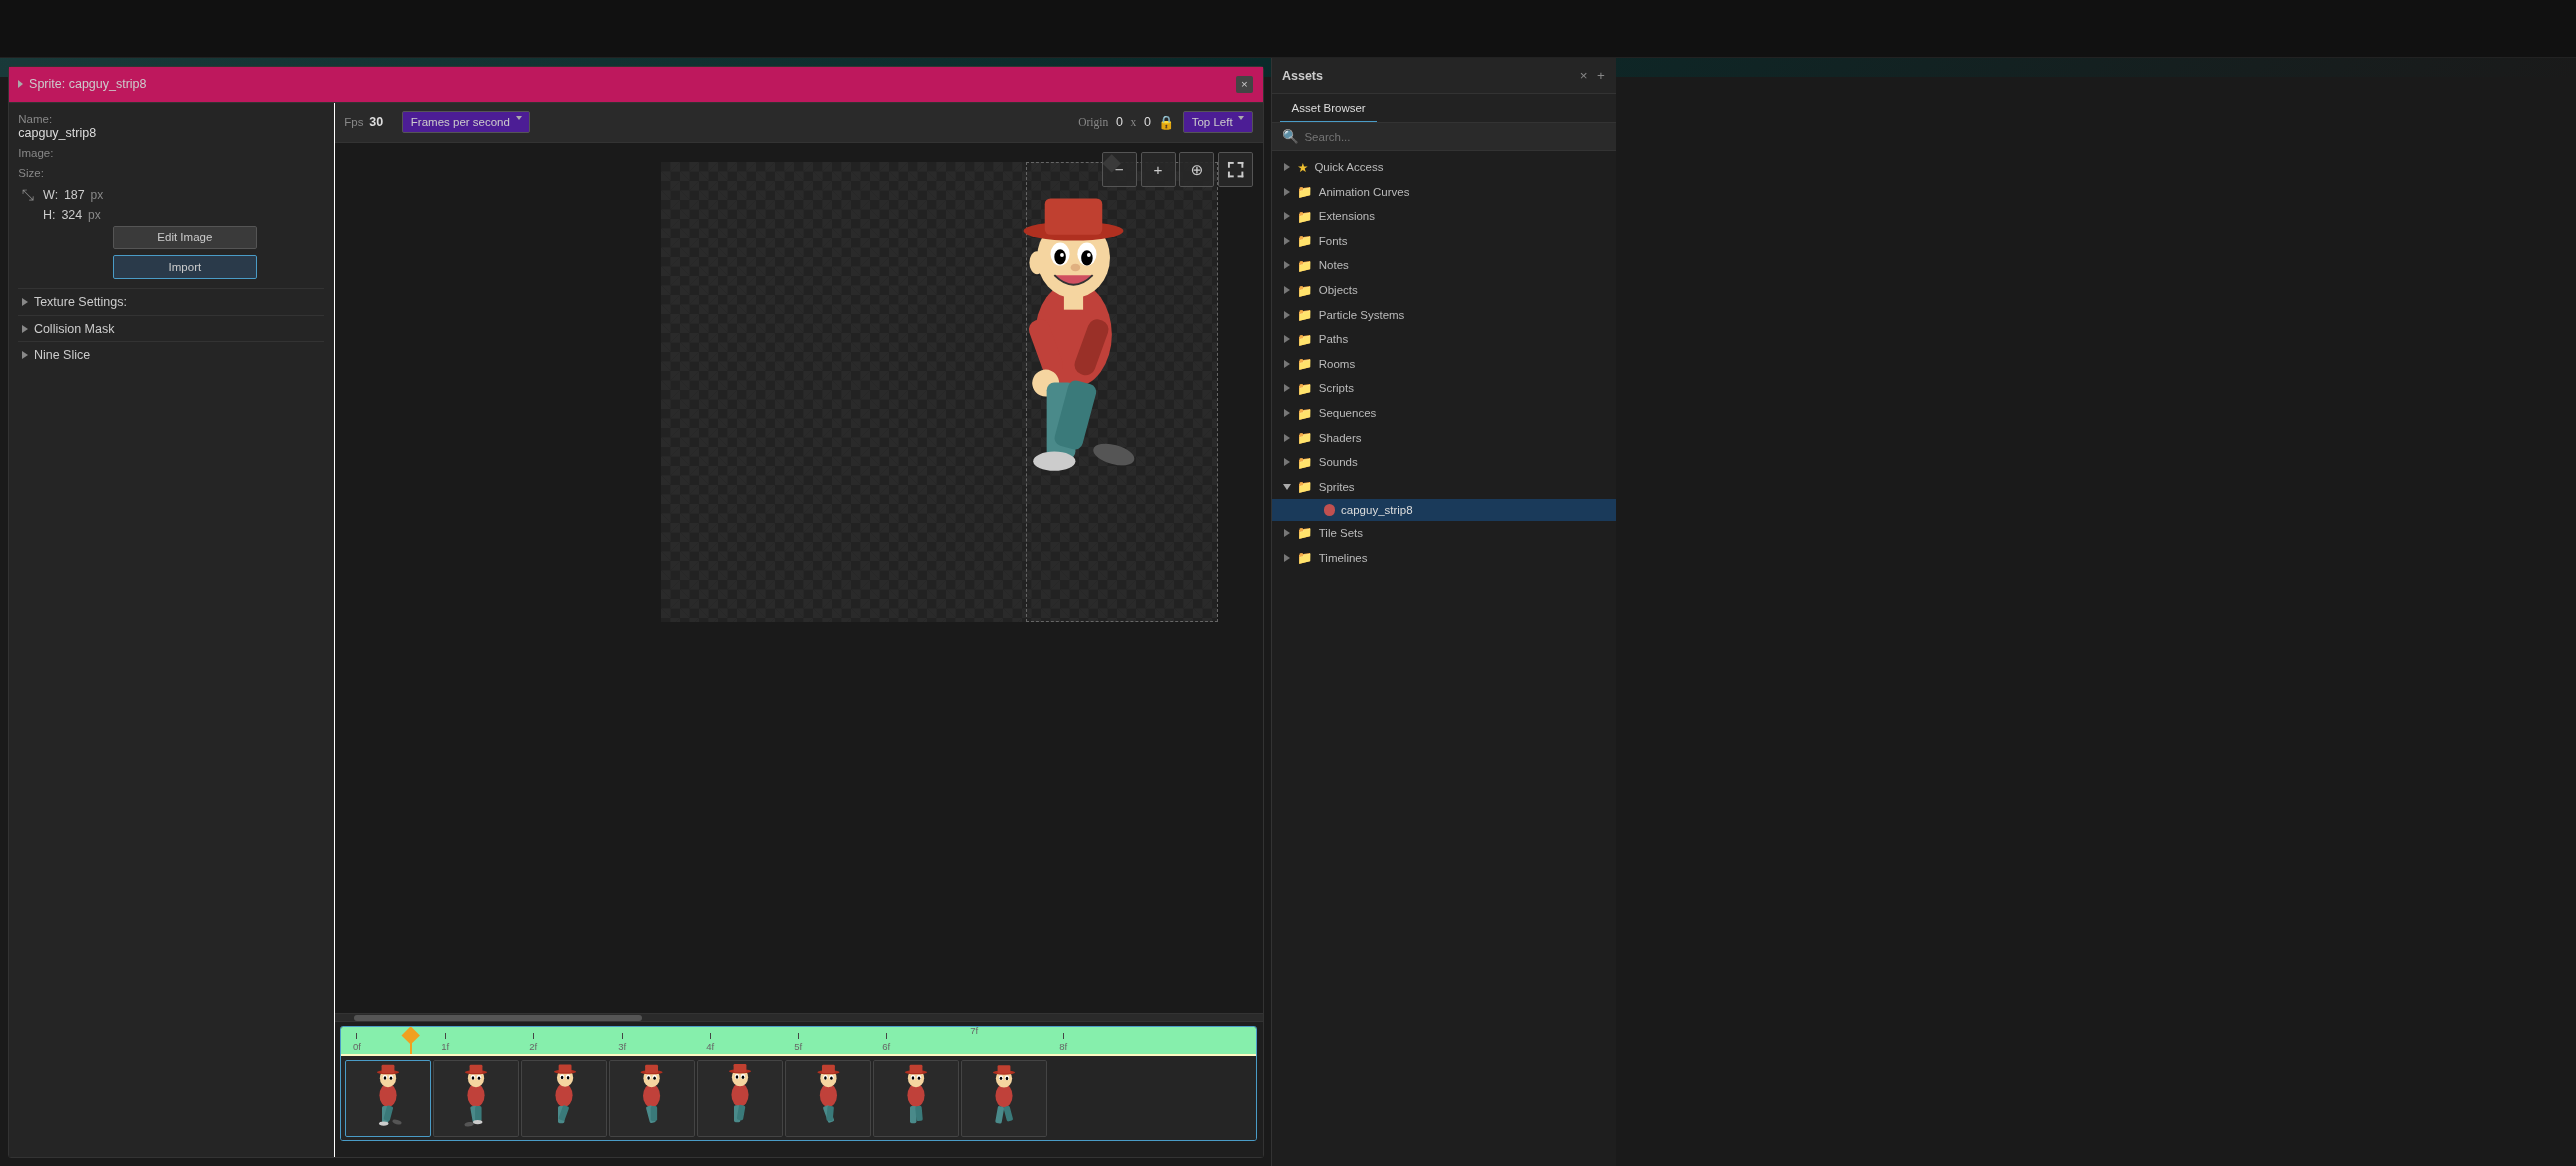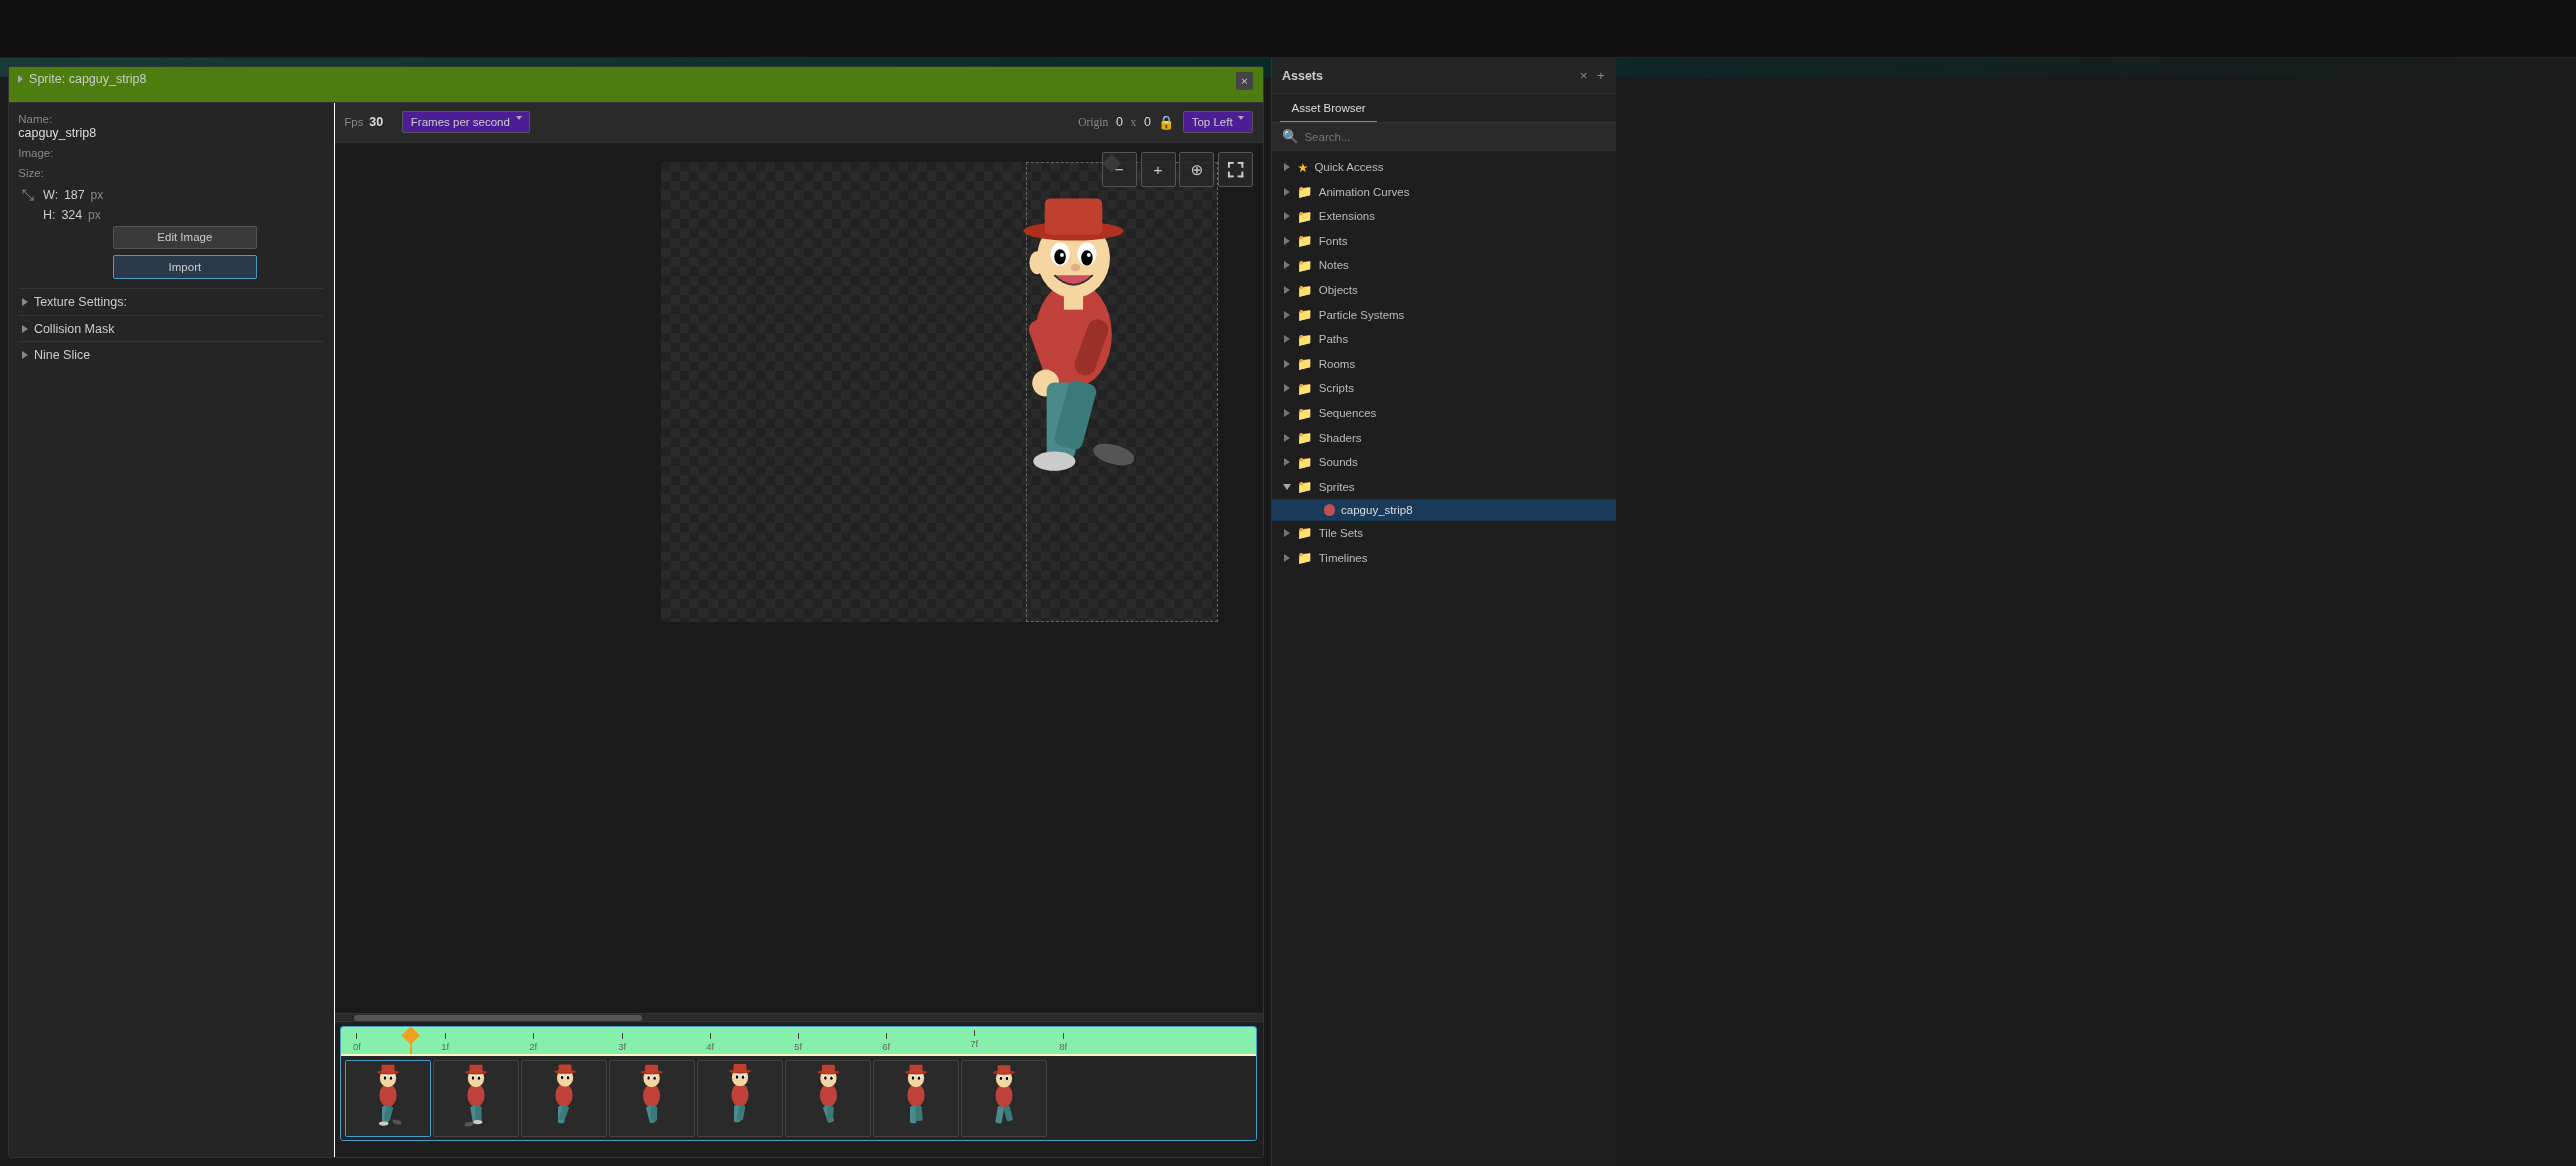--- a/index.html
+++ b/index.html
@@ -38,25 +38,25 @@
       border: 1px solid #333;
       border-radius: 2.9px;
       margin: 7.7px;
       display: flex;
       flex-direction: column;
       width: 1256px;
       flex-shrink: 0;
     }
 
     .sprite-editor-header {
-      background: #4d7c0f;
+      background: #be185d;
       border-bottom: 1px solid #333;
       padding: 5.8px 9.6px;
       display: flex;
-      align-items: flex-start;
+      align-items: center;
       justify-content: space-between;
       height: 36px;
     }
 
     .sprite-editor-header-left {
       display: flex;
       align-items: center;
       gap: 5.8px;
     }
 
@@ -836,21 +836,21 @@
                     <span>4f</span>
                   </div>
                   <div class="ruler-mark" style="position: absolute; left: 445px; bottom: 1.9px; font-size: 9.6px; color: rgb(102, 102, 102); display: flex; flex-direction: column; align-items: center;">
                     <div style="width: 1px; height: 5.8px; background: rgb(68, 68, 68); margin-bottom: 1.9px;"></div>
                     <span>5f</span>
                   </div>
                   <div class="ruler-mark" style="position: absolute; left: 533px; bottom: 1.9px; font-size: 9.6px; color: rgb(102, 102, 102); display: flex; flex-direction: column; align-items: center;">
                     <div style="width: 1px; height: 5.8px; background: rgb(68, 68, 68); margin-bottom: 1.9px;"></div>
                     <span>6f</span>
                   </div>
-                  <div class="ruler-mark" style="position: absolute; left: 621px; bottom: 5px; font-size: 9.6px; color: rgb(102, 102, 102); display: flex; flex-direction: column; align-items: center;">
+                  <div class="ruler-mark" style="position: absolute; left: 621px; bottom: 18px; font-size: 9.6px; color: rgb(102, 102, 102); display: flex; flex-direction: column; align-items: center;">
                     <div style="width: 1px; height: 5.8px; background: rgb(68, 68, 68); margin-bottom: 1.9px;"></div>
                     <span>7f</span>
                   </div>
                   <div class="ruler-mark" style="position: absolute; left: 710px; bottom: 1.9px; font-size: 9.6px; color: rgb(102, 102, 102); display: flex; flex-direction: column; align-items: center;">
                     <div style="width: 1px; height: 5.8px; background: rgb(68, 68, 68); margin-bottom: 1.9px;"></div>
                     <span>8f</span>
                   </div>
                 </div>
             </div>
 

